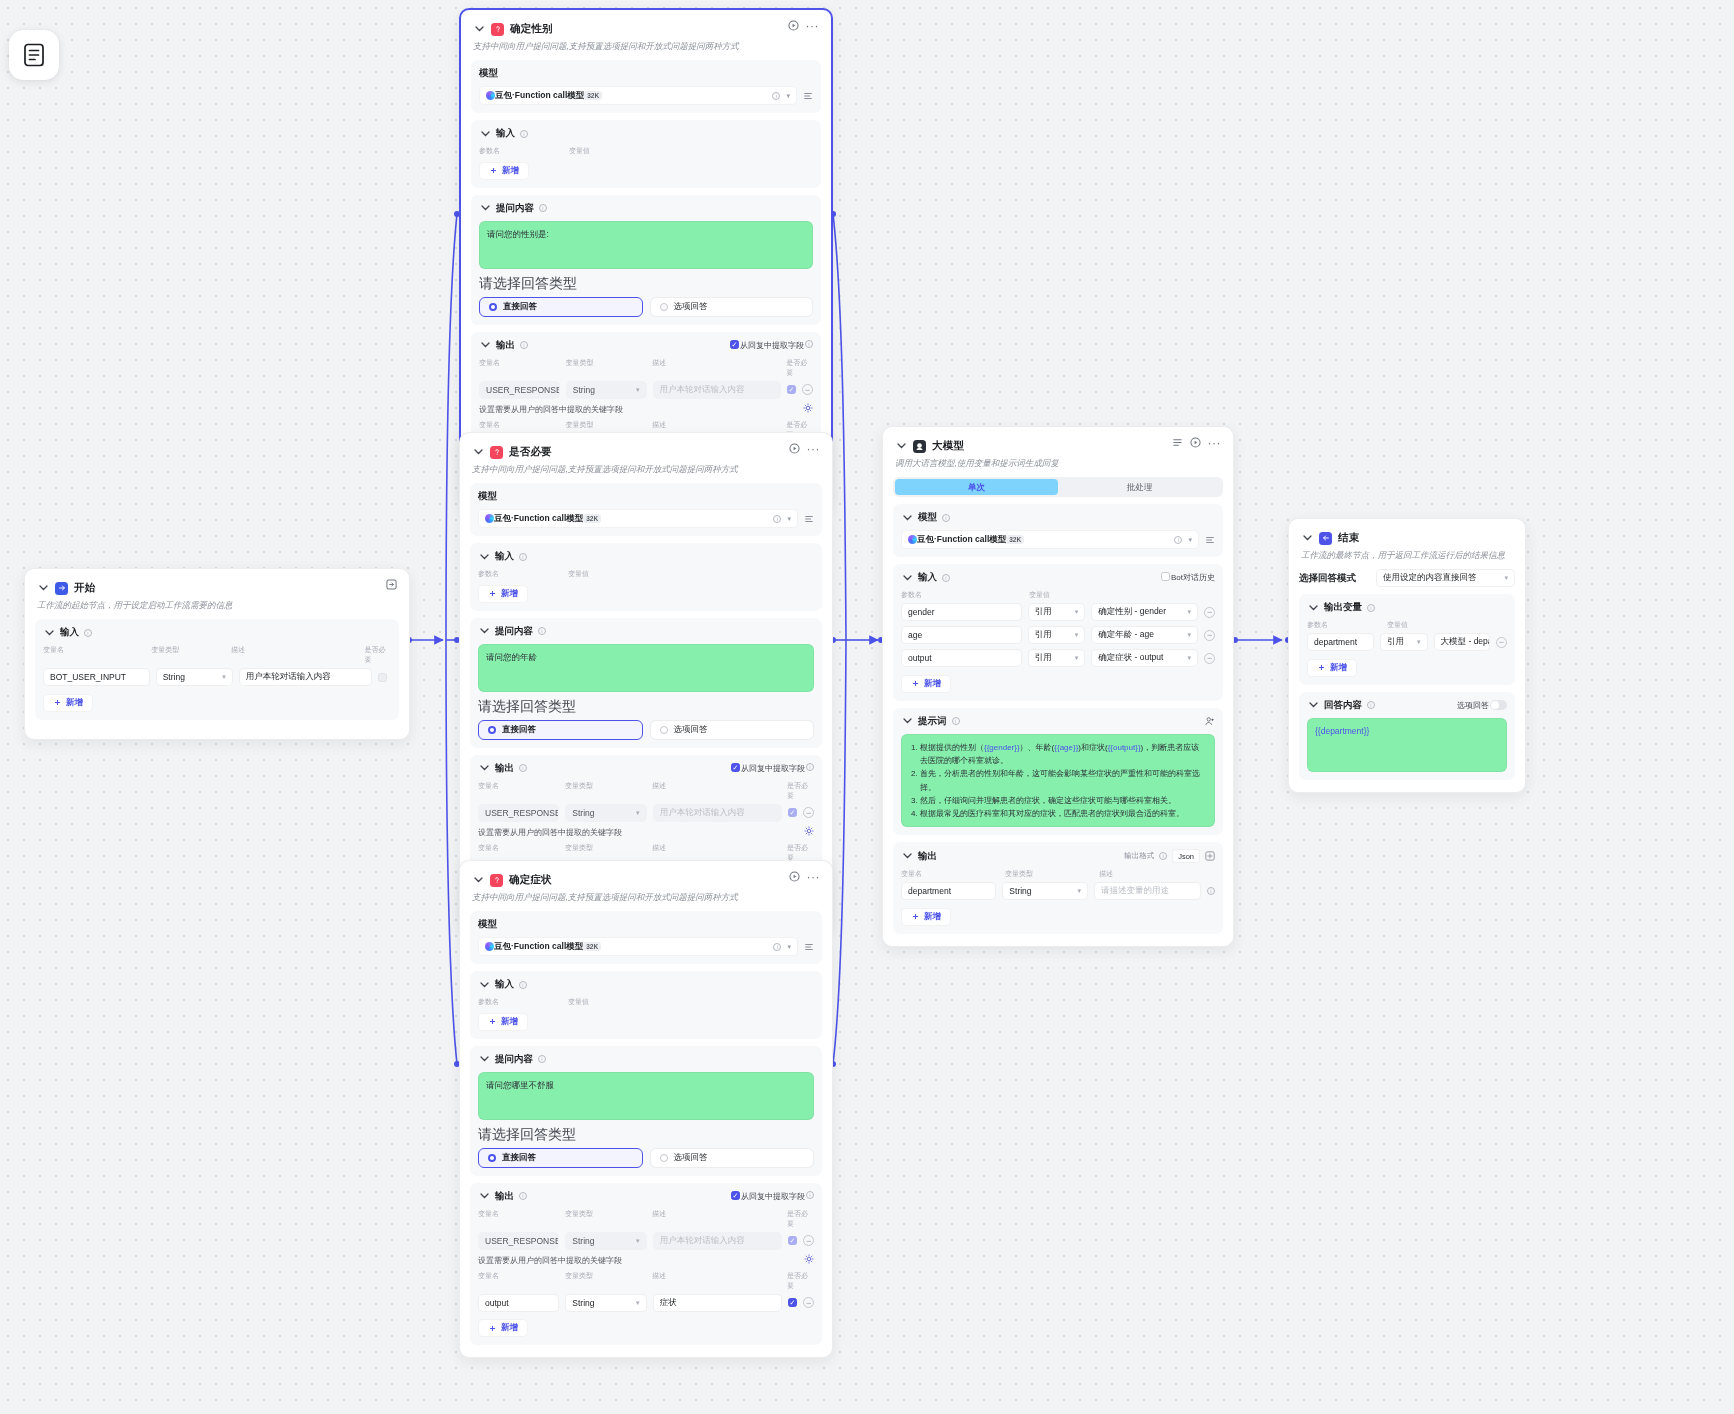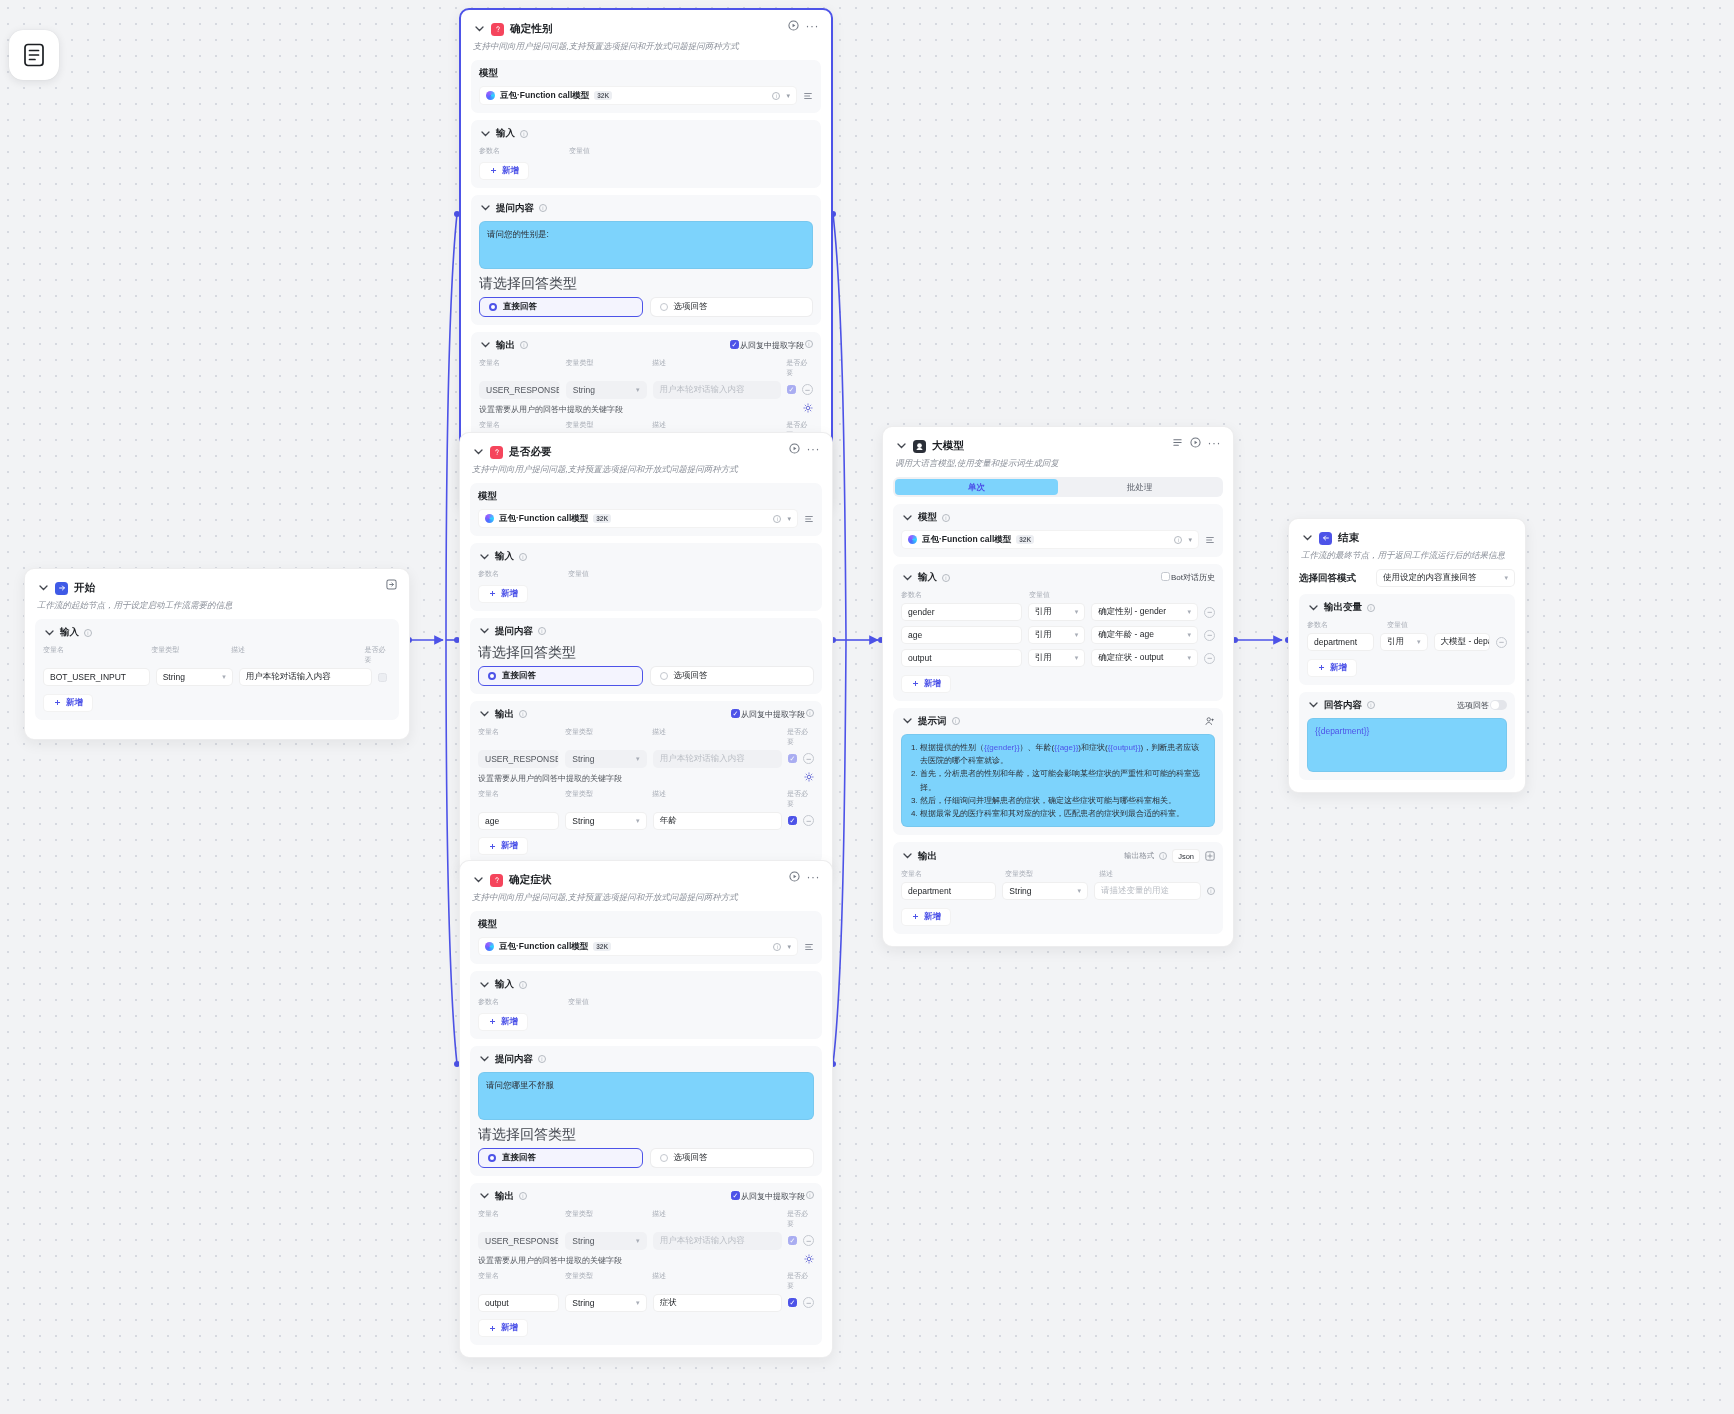--- a/index.html
+++ b/index.html
@@ -76,21 +76,21 @@
     border: 1px solid #b5bac1; color: #b5bac1;
     font-size: 6px; line-height: 6px; text-align: center; flex: none;
   }
   .sec-right { margin-left: auto; display: flex; align-items: flex-start; gap: 1px; }
 
   
   .model-row { display: flex; align-items: center; gap: 6px; }
   .model-box {
     flex: 1; height: 19px; background: #fff; border-radius: 5px;
     border: 1px solid rgba(28,31,35,.06);
-    display: flex; align-items: center; gap: 5px; padding: 0 6px;
+    display: flex; align-items: center; padding: 0 6px;
   }
   .model-dot {
     width: 9px; height: 9px; border-radius: 50%;
     background: conic-gradient(from 210deg, #4e6bff, #9a5cff, #2ed3ff, #4e6bff);
     flex: none;
   }
   .model-name { font-size: 8.5px; font-weight: 600; }
   .tok {
     font-size: 6.5px; color: #575b63; background: #eceef2;
     border-radius: 3px; padding: 1px 3px; font-weight: 600;
@@ -133,21 +133,21 @@
   .cbx-lbl { font-size: 8px; color: #42464e; }
 
   .minus {
     width: 11px; height: 11px; border-radius: 50%;
     border: 1px solid #c4c8cf; color: #9aa0aa; flex: none;
     display: flex; align-items: center; justify-content: center; font-size: 9px; line-height: 0;
   }
 
   
   .ta {
-    background: #7dd3fc; border-radius: 6px; border: 1px solid rgba(28,31,35,.06);
+    background: #86efac; border-radius: 6px; border: 1px solid rgba(28,31,35,.06);
     padding: 6px 7px; font-size: 8.5px; color: #2b2f36; line-height: 1.5;
   }
   .small-note { font-size: 8px; color: #51555c; margin: 4px 0 5px; }
   .mini-label { font-size: 14px; color: #42464e; margin-bottom: 4px; }
 
   
   .radios { display: flex; gap: 7px; }
   .radio-card {
     flex: 1; height: 20px; border-radius: 6px; background: #fff;
     border: 1px solid rgba(28,31,35,.08);
@@ -515,20 +515,21 @@
     <div class="sec">
       <div class="sec-head">
           <span class="caret">
             <svg width="9" height="6" viewBox="0 0 9 6">
               <path d="M1 1l3.5 3.5L8 1" stroke="#42464e" stroke-width="1.3" fill="none" stroke-linecap="round"></path>
             </svg>
           </span>
           <span class="sec-title">提问内容</span>
           <span class="info-i">i</span>
         </div>
+      <div class="ta" style="min-height:48px">请问您的年龄</div>
       <div class="mini-label" style="margin-top:6px">请选择回答类型</div>
       <div class="radios">
         <div class="radio-card sel">
             <span class="rdot"></span>
             <span>直接回答</span>
           </div>
           <div class="radio-card">
             <span class="rdot"></span>
             <span>选项回答</span>
           </div>

